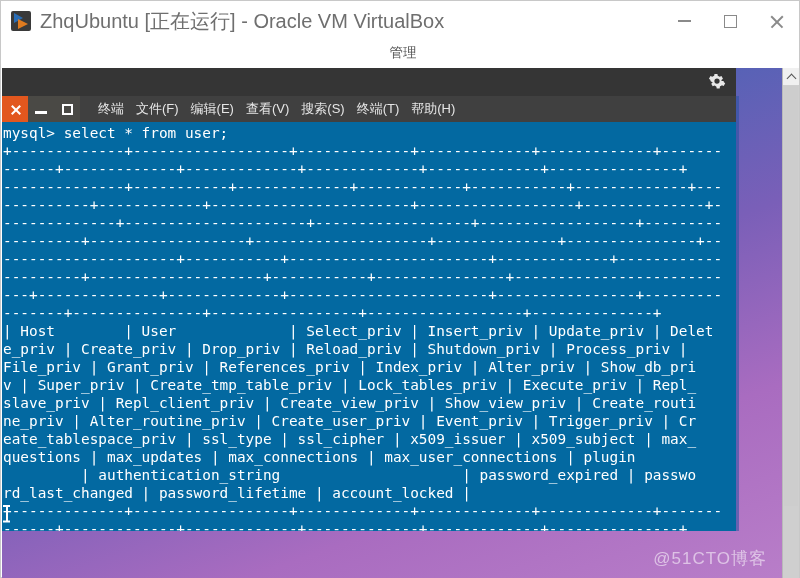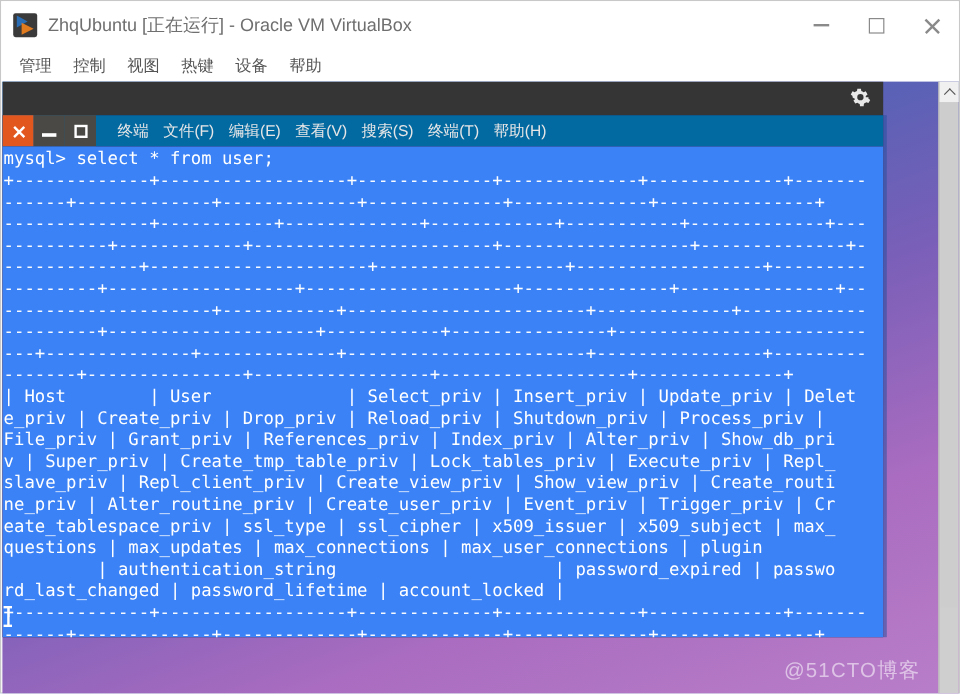--- a/index.html
+++ b/index.html
@@ -37,21 +37,21 @@
     border-bottom: 5px solid transparent;
   }
   .vbox-appicon::after {
     content: ""; position: absolute; left: 7px; top: 8px;
     width: 0; height: 0;
     border-left: 10px solid #e07b1f;
     border-top: 5px solid transparent;
     border-bottom: 5px solid transparent;
   }
   .vbox-title-text {
-    font-size: 15px; color: #6f6f6f; white-space: nowrap;
+    font-size: 20px; color: #6f6f6f; white-space: nowrap;
     font-family: "Liberation Sans", sans-serif;
     text-align: center;
   }
 
   .vbox-winbtns { display: flex; align-items: center; height: 40px; }
   .vbox-winbtn {
     width: 46px; height: 40px; display: flex; align-items: center; justify-content: center;
   }
   .gl-min { width: 13px; height: 1.6px; background: #8a8a8a; }
   .gl-max { width: 13px; height: 13px; border: 1.6px solid #8a8a8a; }
@@ -59,21 +59,21 @@
   .gl-close::before, .gl-close::after {
     content: ""; position: absolute; left: 0; top: 7px;
     width: 16px; height: 1.6px; background: #8a8a8a;
   }
   .gl-close::before { transform: rotate(45deg); }
   .gl-close::after  { transform: rotate(-45deg); }
 
   
   .vbox-menubar {
     position: absolute; left: 0; top: 40px; width: 798px; height: 27px;
-    background: #ffffff; display: flex; align-items: center; padding-left: 6px;
+    background: #ffffff; display: flex; align-items: center; padding-left: 6px; flex-direction: column;
   }
   .vbox-menu-item {
     font-size: 13.5px; color: #555555; padding: 3px 9px; white-space: nowrap;
     font-family: "Liberation Sans", sans-serif;
   }
 
   
   .guest {
     position: absolute; left: 1px; top: 67px; width: 797px; height: 510px;
     overflow: hidden;
@@ -110,21 +110,21 @@
     letter-spacing: 1px;
   }
 
   
   .term {
     position: absolute; left: 0; top: 28px; width: 734px; height: 435px;
     background: #300a24;
     display: flex; flex-direction: column;
   }
   .term-titlebar {
-    height: 26px; background: #0369a1; display: flex; align-items: center;
+    height: 26px; background: #404040; display: flex; align-items: center;
     flex: none; position: relative;
   }
   .term-btns { display: flex; align-items: center; height: 26px; }
   .tb { width: 26px; height: 26px; display: flex; align-items: center; justify-content: center; }
   .tb-close { background: #e2571e; }
   .tb-min { background: #4a4945; }
   .tb-max { background: #4a4945; }
   .tb-x { position: relative; width: 11px; height: 11px; }
   .tb-x::before, .tb-x::after {
     content: ""; position: absolute; left: 0; top: 5px; width: 12px; height: 2.1px; background: #ffffff;
@@ -134,21 +134,21 @@
   .tb-dash { width: 12px; height: 2.4px; background: #ffffff; margin-top: 7px; }
   .tb-sq { width: 11px; height: 11px; border: 2.2px solid #ffffff; }
 
   .term-menu { display: flex; align-items: center; margin-left: 12px; }
   .term-menu-item {
     font-size: 13px; color: #e6e6e6; padding: 2px 6px; white-space: nowrap;
     font-family: "Liberation Sans", sans-serif;
   }
 
   .term-body {
-    flex: 1; position: relative; background: #3b82f6; overflow: hidden;
+    flex: 1; position: relative; background: #0369a1; overflow: hidden;
     padding: 2px 4px 0 1px;
   }
   .term-lines {
     font-family: "DejaVu Sans Mono", "Liberation Mono", monospace;
     font-size: 14.4px;
     line-height: 18px;
     color: #ffffff;
     white-space: pre;
     letter-spacing: 0px;
   }

